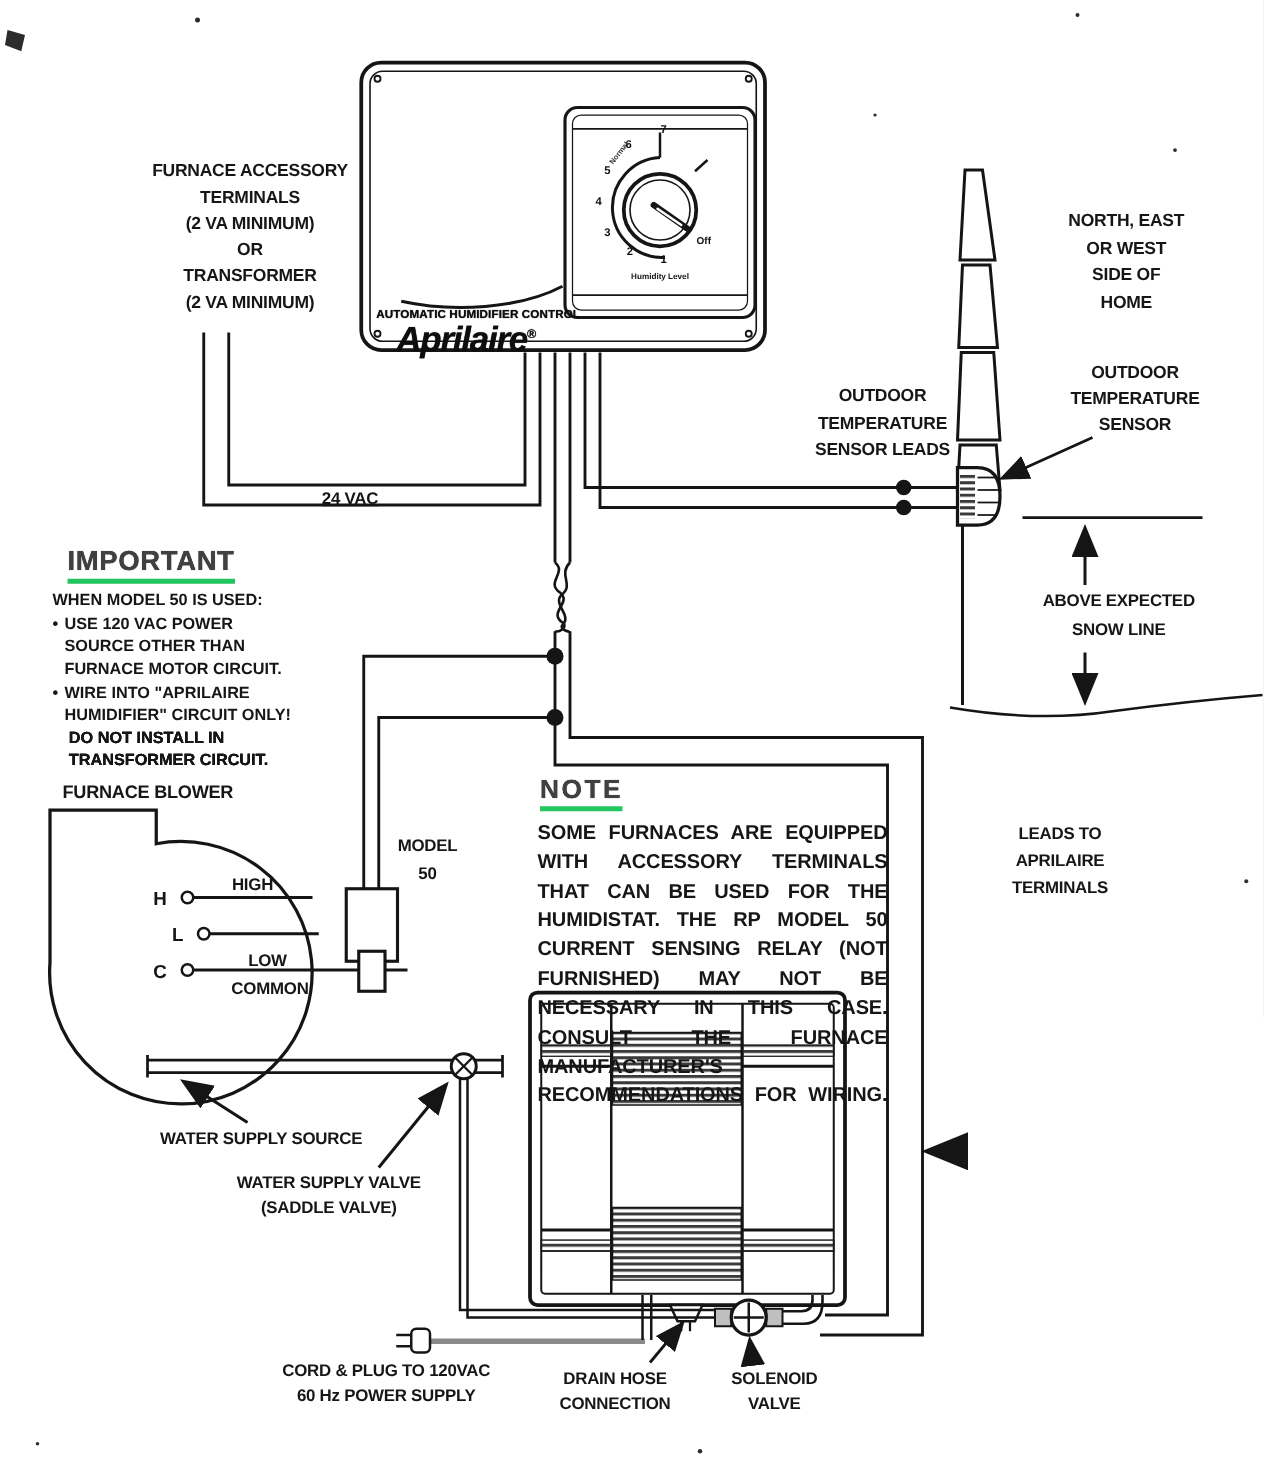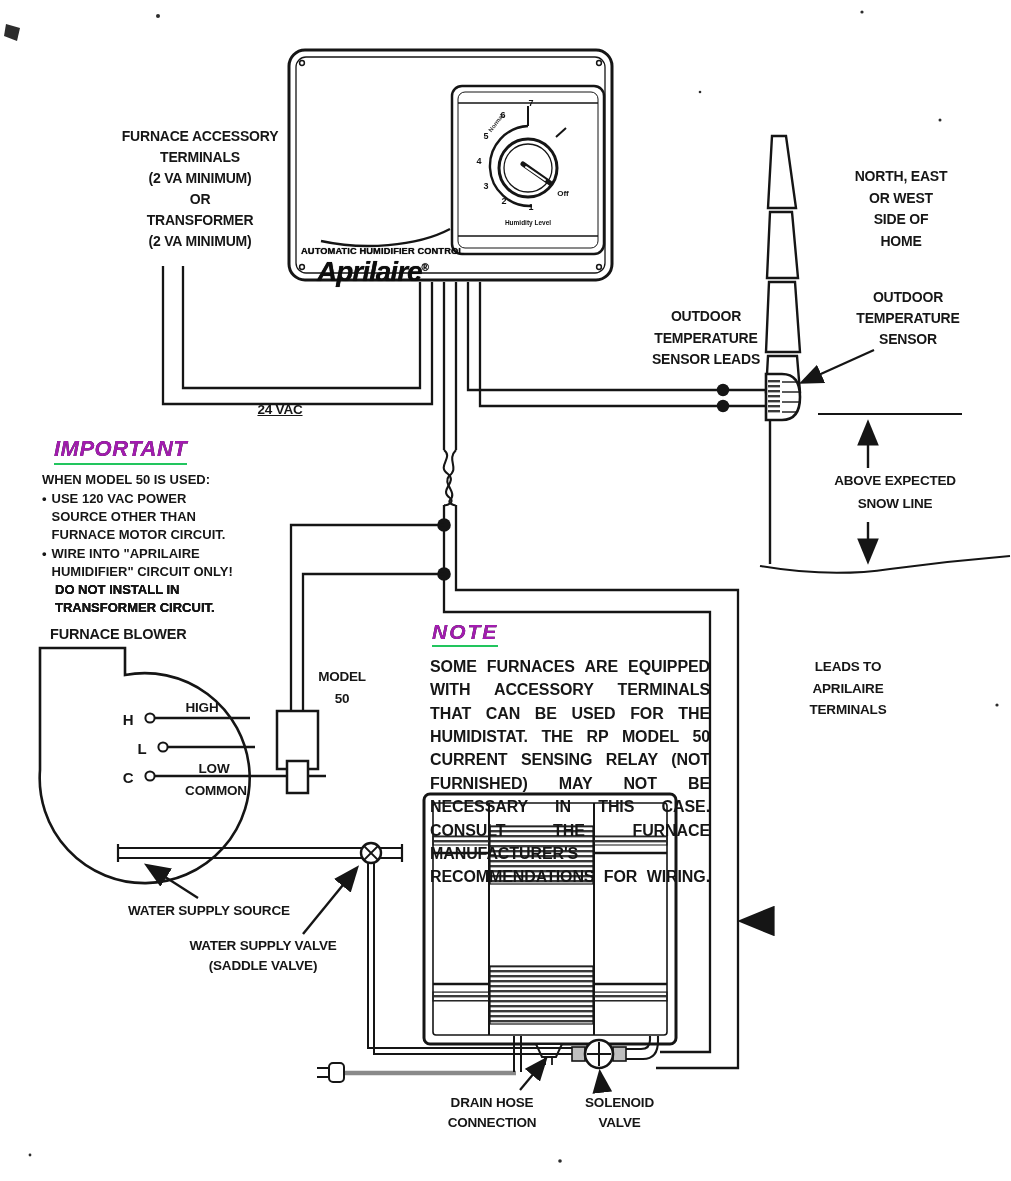--- a/index.html
+++ b/index.html
@@ -3,22 +3,22 @@
 <meta charset="utf-8">
 <style>
   html,body{margin:0;padding:0;background:#e8e8e8;}
   #page{position:relative;width:1011px;height:1181px;background:#ffffff;overflow:hidden;
         font-family:"Liberation Sans",sans-serif;color:#141414;}
   svg{position:absolute;left:0;top:0;}
   .lbl{position:absolute;font-weight:700;font-size:13.5px;line-height:1.45;
        text-align:center;white-space:pre-line;letter-spacing:-0.2px;color:#161616;}
   .lbl-l{text-align:left;}
   .heavy{text-shadow:0 0 .5px #111,0 0 .5px #111;}
-  .heading{position:absolute;font-weight:700;letter-spacing:.5px;color:#a21caf;
-           border-bottom:2px solid #22c55e;padding-bottom:1px;text-shadow:0 0 .6px #111;font-style:italic;}
+  .heading{position:absolute;font-weight:700;letter-spacing:.5px;color:#404040;
+           border-bottom:4px solid #22c55e;padding-bottom:1px;text-shadow:0 0 .6px #111;}
   .imp-body{position:absolute;left:42px;top:471px;width:250px;font-weight:700;
             font-size:13px;line-height:1.38;color:#161616;}
   .imp-item{display:flex;gap:5px;margin-top:1px;}
   .imp-item .txt{white-space:pre-line;}
   .note-body{position:absolute;left:430px;top:655px;width:280px;font-weight:700;
              font-size:16px;line-height:1.46;text-align:justify;text-align-last:justify;
              letter-spacing:-0.1px;color:#161616;}
   .logo{position:absolute;left:317px;top:208px;font-style:italic;font-weight:700;
         font-size:28px;letter-spacing:-1px;color:#0d0d0d;text-shadow:0 0 .7px #111;margin-top:48px;}
   .logo sup{font-size:10px;font-style:normal;}
@@ -226,21 +226,21 @@
     </g>
   </svg>
 
   <div class="lbl" style="left:78px;top:126px;width:244px;font-size:14px;line-height:1.5;">FURNACE ACCESSORY
 TERMINALS
 (2 VA MINIMUM)
 OR
 TRANSFORMER
 (2 VA MINIMUM)</div>
 
-  <div class="lbl" style="left:235px;top:400px;width:90px;text-decoration:underline;">24 VAC</div>
+  <div class="lbl" style="left:235px;top:389px;width:90px;text-decoration:underline;">24 VAC</div>
 
   <div class="lbl" style="left:830px;top:166px;width:142px;font-size:14px;line-height:1.55;">NORTH, EAST
 OR WEST
 SIDE OF
 HOME</div>
 
   <div class="lbl" style="left:828px;top:287px;width:160px;font-size:14px;line-height:1.5;">OUTDOOR
 TEMPERATURE
 SENSOR</div>
 
@@ -284,20 +284,22 @@
 
   <div class="lbl" style="left:786px;top:656px;width:124px;line-height:1.6;">LEADS TO
 APRILAIRE
 TERMINALS</div>
 
   <div class="lbl lbl-l" style="left:128px;top:901px;width:210px;">WATER SUPPLY SOURCE</div>
   <div class="lbl" style="left:168px;top:936px;width:190px;">WATER SUPPLY VALVE
 (SADDLE VALVE)</div>
 
 
+  <div class="lbl" style="left:202px;top:1087px;width:214px;">CORD &amp; PLUG TO 120VAC
+60 Hz POWER SUPPLY</div>
   <div class="lbl" style="left:418px;top:1093px;width:148px;">DRAIN HOSE
 CONNECTION</div>
   <div class="lbl" style="left:562px;top:1093px;width:115px;">SOLENOID
 VALVE</div>
 
   <div class="logo"><span>Aprilaire</span><sup>®</sup></div>
   <div class="logo-sub">AUTOMATIC HUMIDIFIER CONTROL</div>
 
   <div class="dial-num" style="left:531px;top:103px;">7</div>
   <div class="dial-num" style="left:503px;top:115px;">6</div>

